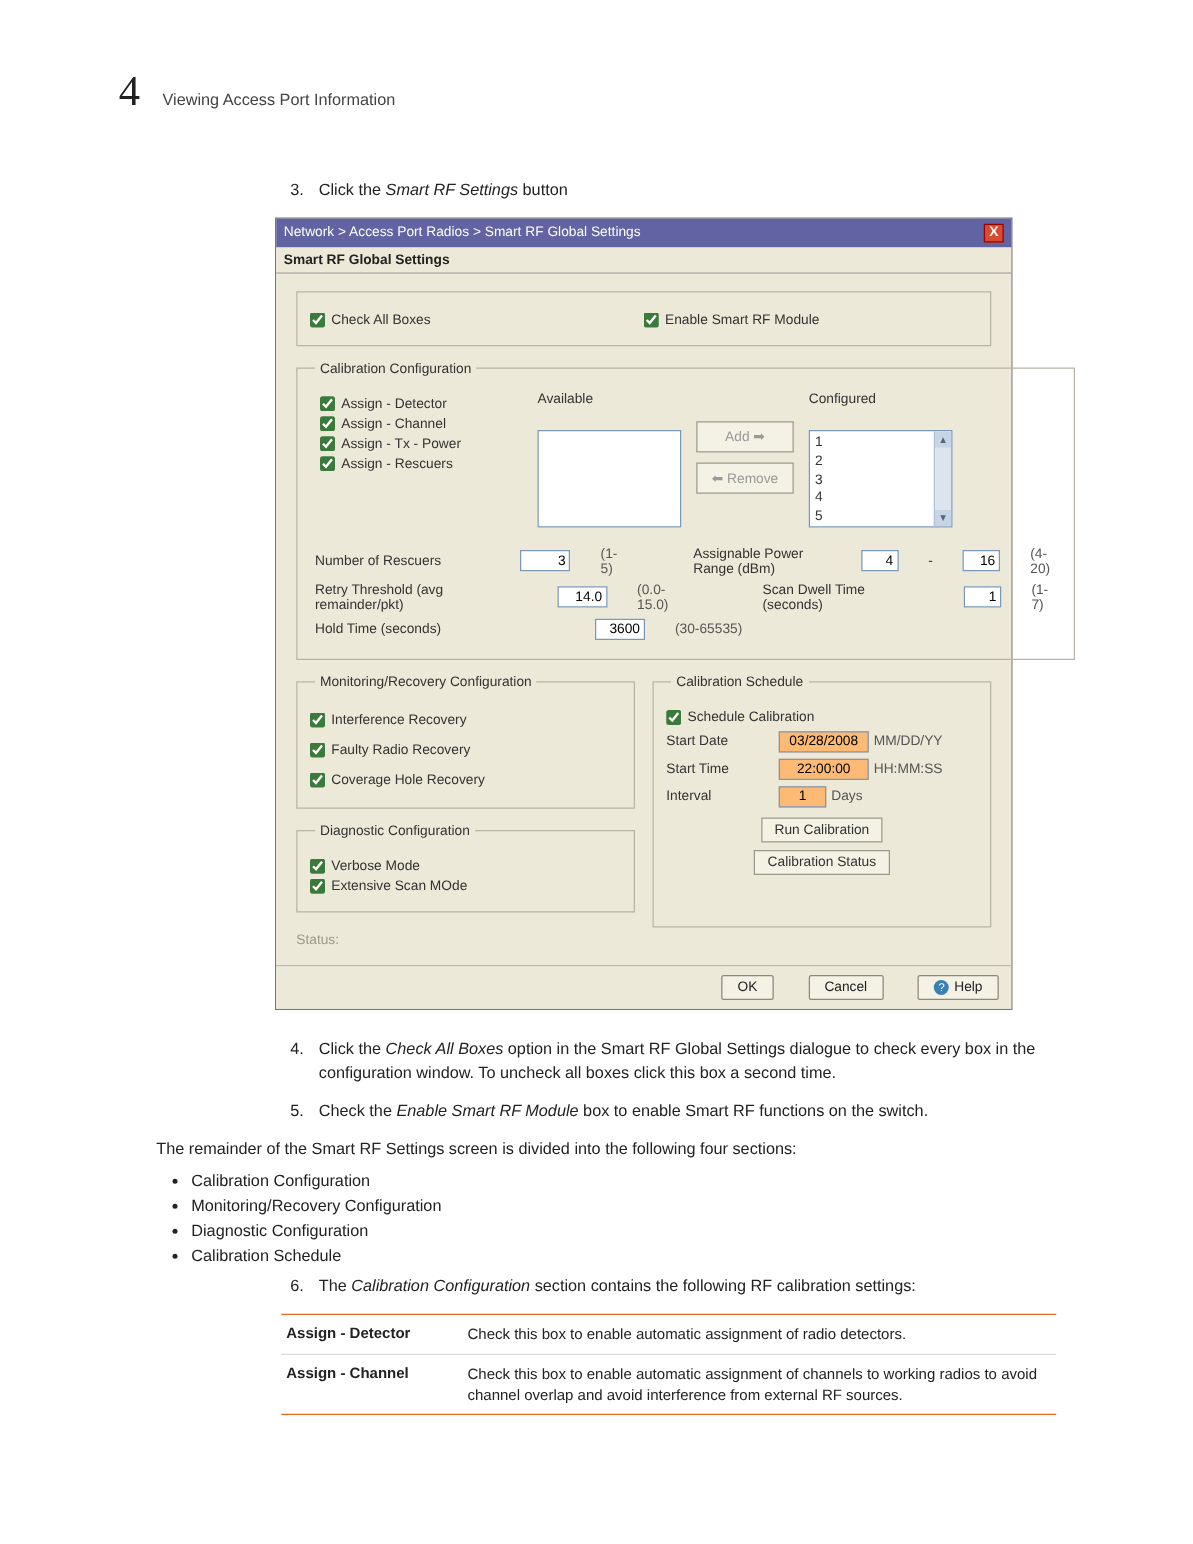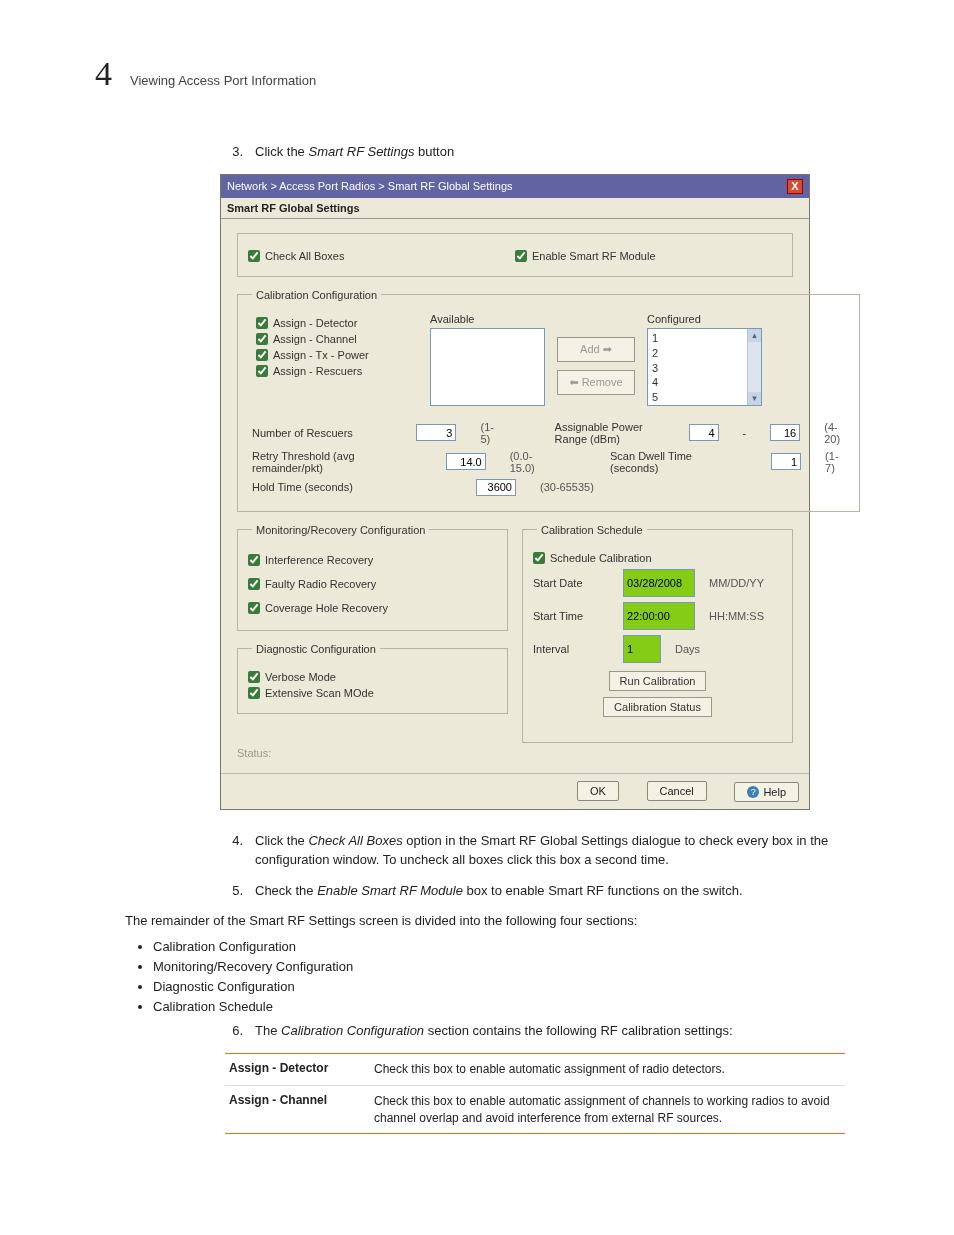--- a/index.html
+++ b/index.html
@@ -36,36 +36,36 @@
   fieldset.fs { border:1px solid #b8b5a5; margin-bottom:12px; position:relative; padding:12px 10px 10px 10px; }
   fieldset.fs > legend { font-size:11px; padding:0 4px; background:#ece9d8; margin-left:4px; }
   .cb { display:flex; align-items:center; gap:5px; margin:4px 0; }
   .cb input { accent-color:#3a7a3a; width:12px; height:12px; }
   .toprow { display:flex; }
   .toprow .left { flex:1; }
   .toprow .right { flex:1; }
   .sectitle { color:#333; }
   .calib-top { display:flex; gap:12px; align-items:flex-start; }
   .calib-top .col-checks { width:170px; padding-left:8px; }
-  .av-label { font-size:11px; margin-bottom:3px; display:block; }
+  .av-label { font-size:11px; margin-bottom:19px; display:block; }
   .listbox { width:115px; height:78px; background:#fff; border:1px solid #7a98b8; font-size:11px; padding:2px 4px; overflow:hidden; line-height:1.35; position:relative; }
   .listbox .sb { position:absolute; right:0; top:0; bottom:0; width:14px; background:#dce4ee; border-left:1px solid #b0c3d8; }
   .listbox .sb .arr { height:13px; background:#c6d4e5; font-size:9px; text-align:center; color:#567; }
   .btncol { display:flex; flex-direction:column; gap:8px; margin-top:24px; width:78px; }
   .wbtn { border:1px solid #9a9a8a; background:#f4f1e5; font-size:11px; padding:5px 4px; text-align:center; color:#999; cursor:default; }
   .numrow { display:flex; align-items:center; gap:24px; margin:5px 4px; font-size:11px; }
   .numrow label { width:200px; }
   .numrow label.short { width:auto; }
   .ninput { width:40px; height:17px; border:1px solid #7a98b8; background:#fff; text-align:right; padding:0 3px; font-size:11px; }
   .hint { color:#555; font-size:11px; }
   .mon-diag-row { display:flex; gap:14px; }
   .schedrow { display:flex; align-items:center; margin:5px 0; font-size:11px; }
   .schedrow .sl { width:90px; }
-  .schedrow .sh { width:78px; text-align:left; padding-left:14px; color:#555; }
-  .tinput { width:72px; height:28px; border:1px solid #7a98b8; background:#84cc16; text-align:left; padding:0 3px; font-size:11px; }
+  .schedrow .sh { width:78px; text-align:left; padding-left:4px; color:#555; }
+  .tinput { width:72px; height:17px; border:1px solid #7a98b8; background:#fdba74; text-align:center; padding:0 3px; font-size:11px; }
   .centerbtns { text-align:center; margin-top:4px; }
   .centerbtns .wbtn { display:inline-block; color:#333; padding:3px 10px; margin:3px 16px; }
   .statusline { color:#9a9a8a; font-size:11px; padding:4px 0; }
   .btnbar { border-top:1px solid #bbb; background:#ece9d8; padding:7px 10px; text-align:right; }
   .btnbar .b { display:inline-block; border:1px solid #8a8a7a; background:#f4f1e5; font-size:11px; padding:3px 12px; margin-left:24px; border-radius:2px; }
   .btnbar .help { display:inline-flex; align-items:center; gap:4px; }
   .hcirc { width:12px; height:12px; border-radius:50%; background:#3b7fb3; color:#fff; font-size:9px; display:inline-flex; align-items:center; justify-content:center; }
 
   
   .deftbl { width:620px; margin-left:130px; border-top:1px solid #e66a1f; margin-top:6px; }

